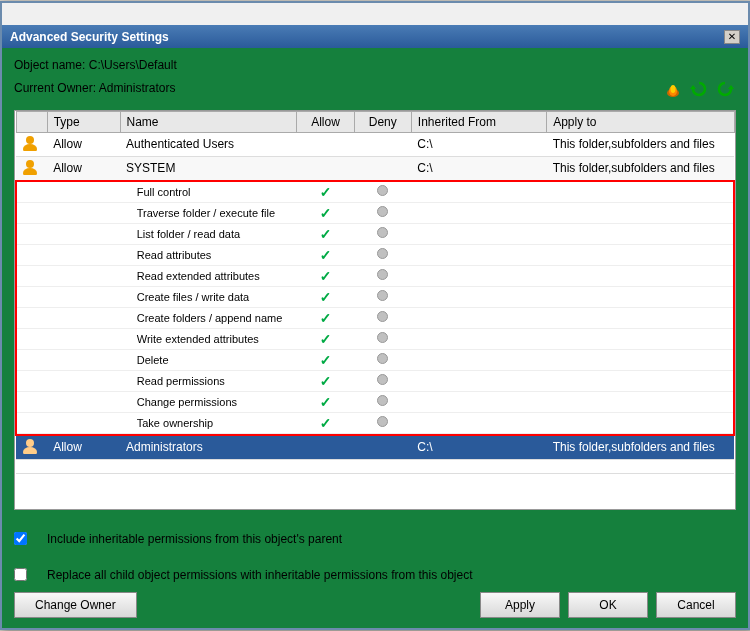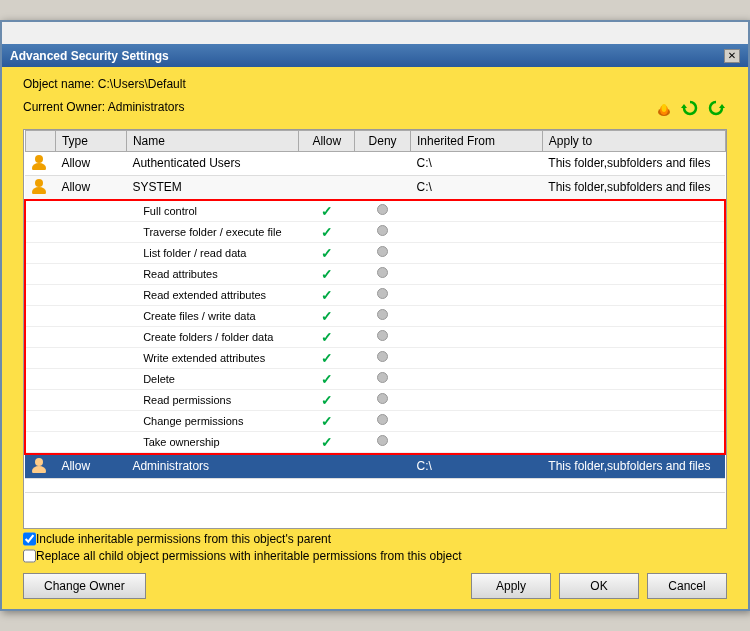--- a/index.html
+++ b/index.html
@@ -35,22 +35,22 @@
       width: 16px;
       height: 14px;
       font-size: 10px;
       cursor: pointer;
       margin-left: 2px;
       display: inline-flex;
       align-items: center;
       justify-content: center;
     }
     .content {
-      padding: 10px 21px;
-      background: #fde047;
+      padding: 10px 12px;
+      background: #15803d;
     }
     .info-row {
       margin-bottom: 6px;
       font-size: 12px;
       color: #000;
     }
     .top-icons {
       display: flex;
       justify-content: flex-end;
       margin-bottom: 4px;
@@ -91,22 +91,23 @@
     .col-type { width: 70px; }
     .col-name { width: 170px; }
     .col-allow { width: 55px; text-align: center; }
     .col-deny { width: 55px; text-align: center; }
     .col-inherited { width: 130px; }
     .col-applyto { width: 180px; }
     tbody tr { border-bottom: 1px solid #ddd; }
     tbody td { padding: 2px 6px; vertical-align: middle; }
     .checkbox-row {
       display: flex;
-      margin-top: 3px;
-      gap: 0;
+      align-items: center;
+      margin-top: 22px;
+      gap: 20px;
     }
     .checkbox-row input[type="checkbox"] {
       margin: 0;
     }
     .bottom-buttons {
       display: flex;
       justify-content: space-between;
       align-items: flex-start;
       margin-top: 10px;
     }
@@ -271,21 +272,21 @@
                       <td style="width: 70px;"></td>
                       <td style="width: 170px; padding-left: 16px; font-size: 11px;">Create files / write data</td>
                       <td style="width: 55px; text-align: center;"><span style="color:#00aa44; font-size:14px; font-weight:bold;">✓</span></td>
                       <td style="width: 55px; text-align: center;"><span style="display:inline-block; width:11px; height:11px; border-radius:50%; background:#c0c0c0; border:1px solid #999;"></span></td>
                       <td style="width: 130px;"></td>
                       <td style="width: 180px;"></td>
                     </tr>
                     <tr style="border-bottom: 1px solid rgb(238, 238, 238);">
                       <td style="width: 30px;"></td>
                       <td style="width: 70px;"></td>
-                      <td style="width: 170px; padding-left: 16px; font-size: 11px;">Create folders / folder data</td>
+                      <td style="width: 170px; padding-left: 16px; font-size: 11px;">Create folders / append name</td>
                       <td style="width: 55px; text-align: center;"><span style="color:#00aa44; font-size:14px; font-weight:bold;">✓</span></td>
                       <td style="width: 55px; text-align: center;"><span style="display:inline-block; width:11px; height:11px; border-radius:50%; background:#c0c0c0; border:1px solid #999;"></span></td>
                       <td style="width: 130px;"></td>
                       <td style="width: 180px;"></td>
                     </tr>
                     <tr style="border-bottom: 1px solid rgb(238, 238, 238);">
                       <td style="width: 30px;"></td>
                       <td style="width: 70px;"></td>
                       <td style="width: 170px; padding-left: 16px; font-size: 11px;">Write extended attributes</td>
                       <td style="width: 55px; text-align: center;"><span style="color:#00aa44; font-size:14px; font-weight:bold;">✓</span></td>

